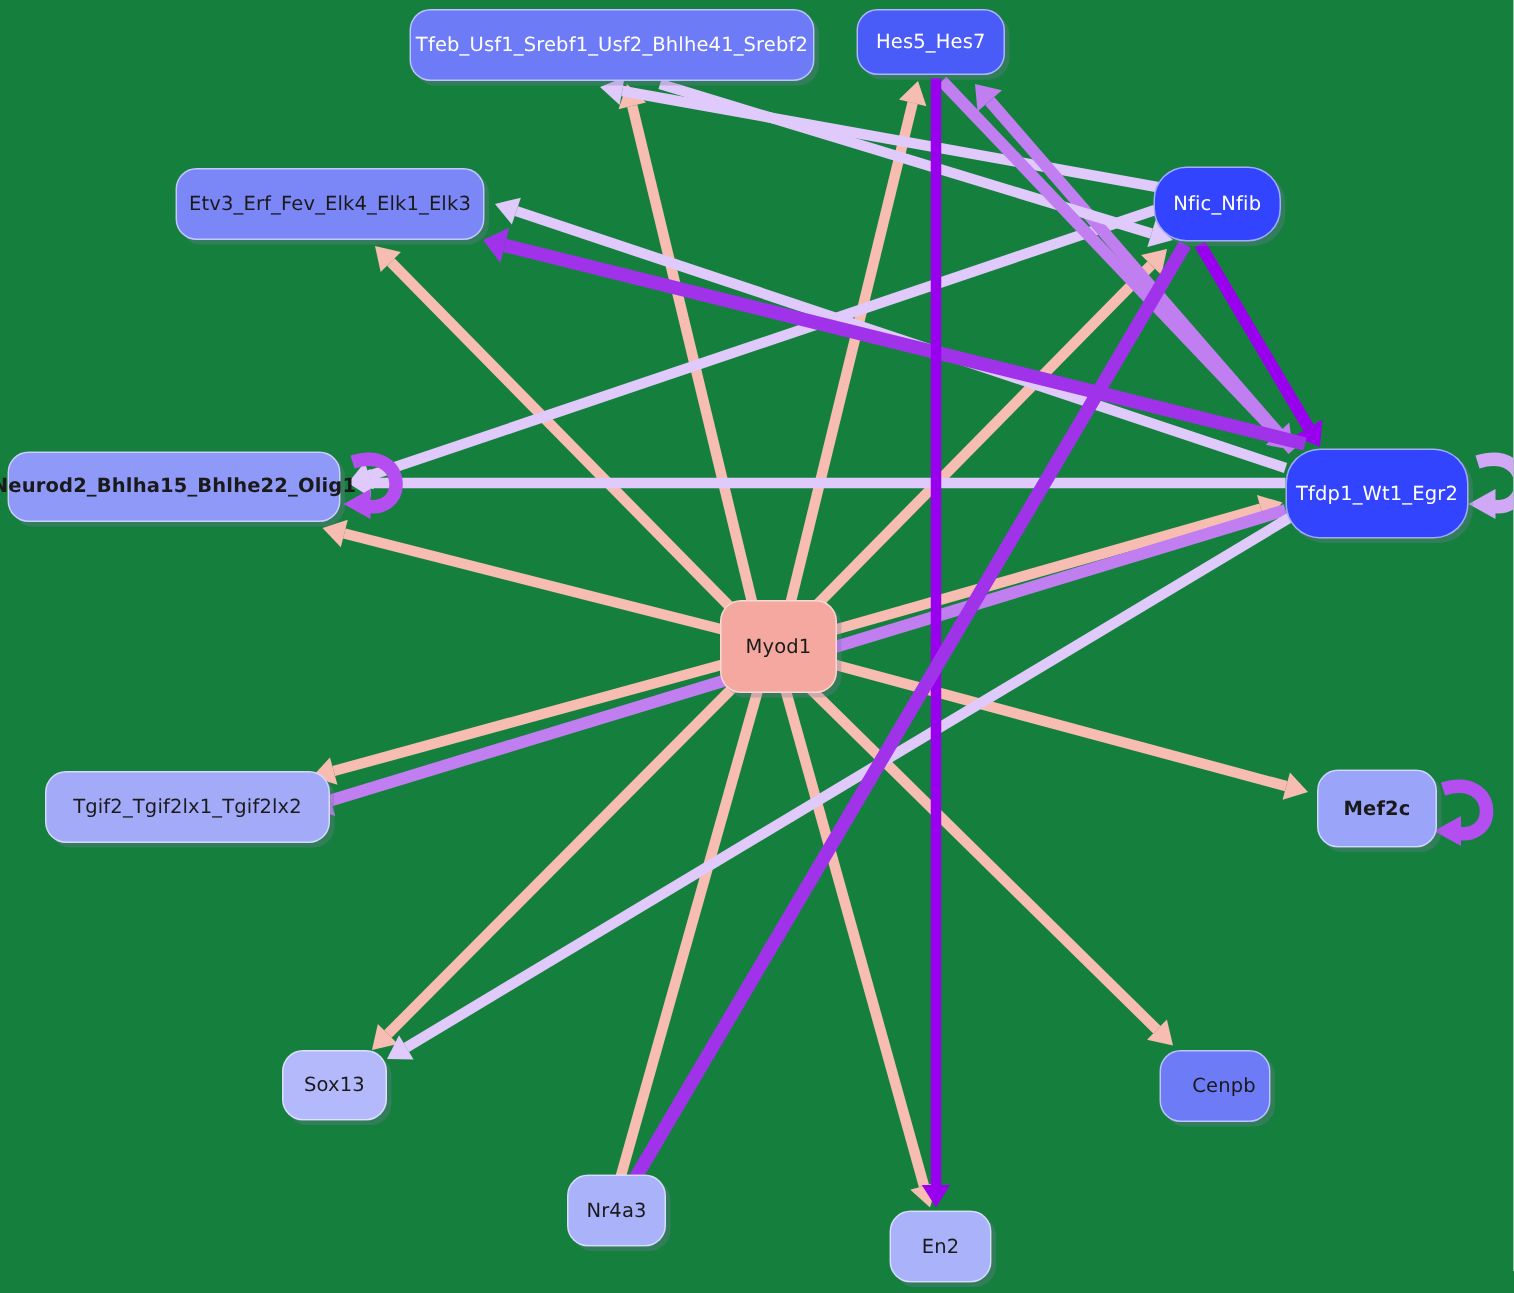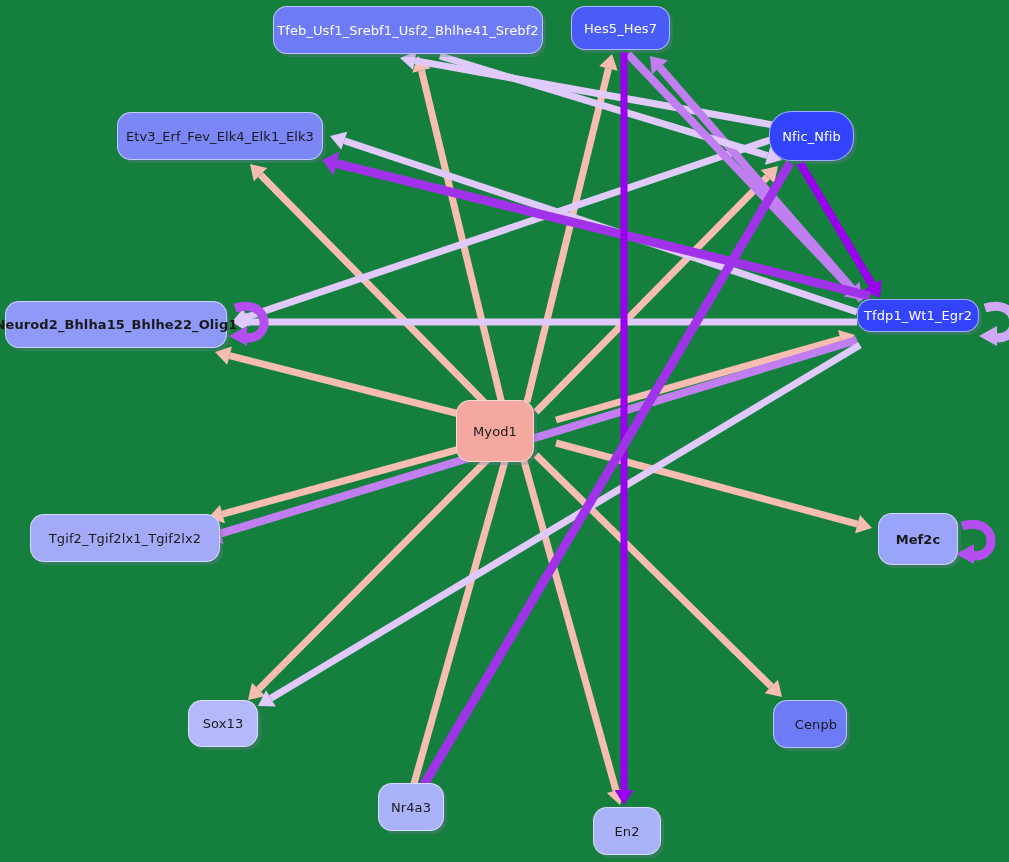--- a/index.html
+++ b/index.html
@@ -139,24 +139,24 @@
       </div>
       <div class="node" style="left: 117px; top: 112px; width: 206px; height: 48px; background: rgb(123, 135, 247);">
         <span class="lbl" style="color: rgb(26, 26, 26);">Etv3_Erf_Fev_Elk4_Elk1_Elk3</span>
       </div>
       <div class="node" style="left: 769px; top: 111px; width: 85px; height: 50px; background: rgb(51, 68, 255); border-radius: 22px;">
         <span class="lbl" style="color: rgb(255, 255, 255);">Nfic_Nfib</span>
       </div>
       <div class="node" style="left: 5px; top: 301px; width: 222px; height: 47px; background: rgb(143, 153, 248); font-weight: bold;">
         <span class="lbl" style="color: rgb(26, 26, 26);">Neurod2_Bhlha15_Bhlhe22_Olig1</span>
       </div>
-      <div class="node" style="left: 857px; top: 299px; width: 122px; height: 33px; background: rgb(51, 68, 255);">
+      <div class="node" style="left: 857px; top: 299px; width: 122px; height: 60px; background: rgb(51, 68, 255); border-radius: 23px;">
         <span class="lbl" style="color: rgb(255, 255, 255);">Tfdp1_Wt1_Egr2</span>
       </div>
-      <div class="node" style="left: 456px; top: 400px; width: 78px; height: 62px; background: rgb(244, 168, 160);">
+      <div class="node" style="left: 480px; top: 400px; width: 78px; height: 62px; background: rgb(244, 168, 160);">
         <span class="lbl" style="color: rgb(26, 26, 26);">Myod1</span>
       </div>
       <div class="node" style="left: 30px; top: 514px; width: 190px; height: 48px; background: rgb(163, 171, 249);">
         <span class="lbl" style="color: rgb(26, 26, 26);">Tgif2_Tgif2lx1_Tgif2lx2</span>
       </div>
       <div class="node" style="left: 878px; top: 513px; width: 80px; height: 52px; background: rgb(154, 164, 249); font-weight: bold;">
         <span class="lbl" style="color: rgb(26, 26, 26);">Mef2c</span>
       </div>
       <div class="node" style="left: 188px; top: 700px; width: 70px; height: 47px; background: rgb(179, 185, 250);">
         <span class="lbl" style="color: rgb(26, 26, 26);">Sox13</span>

